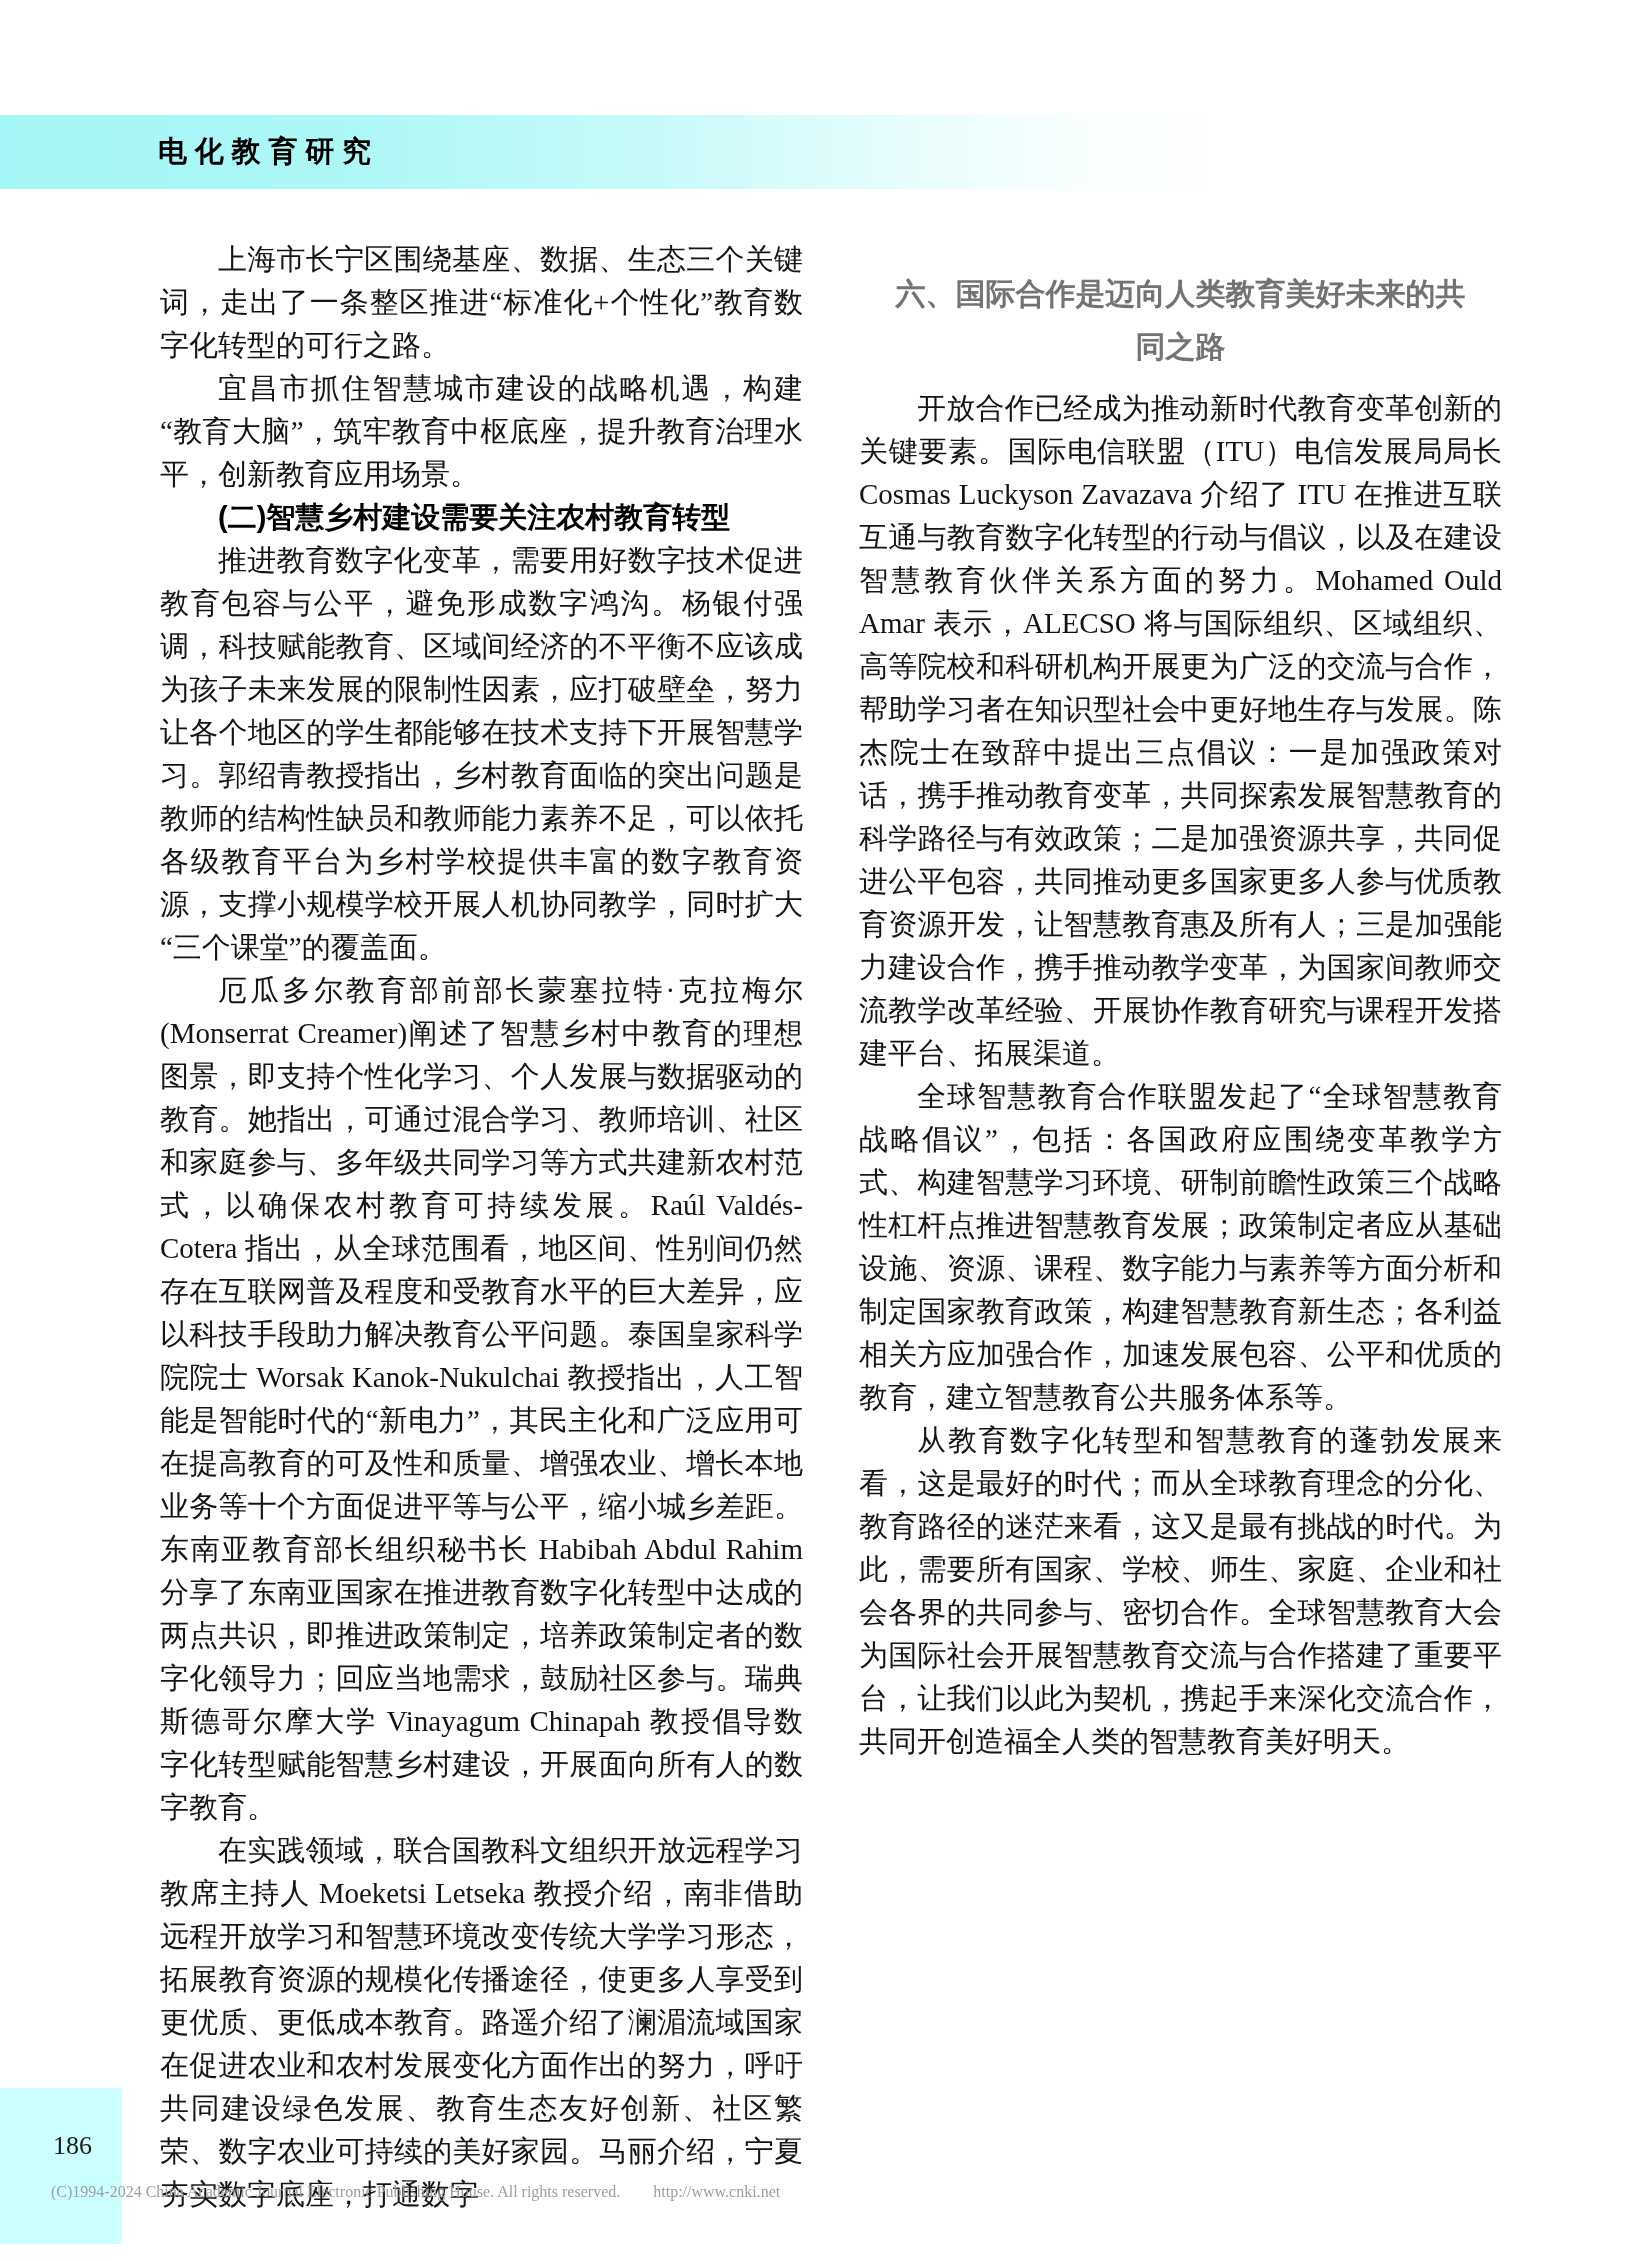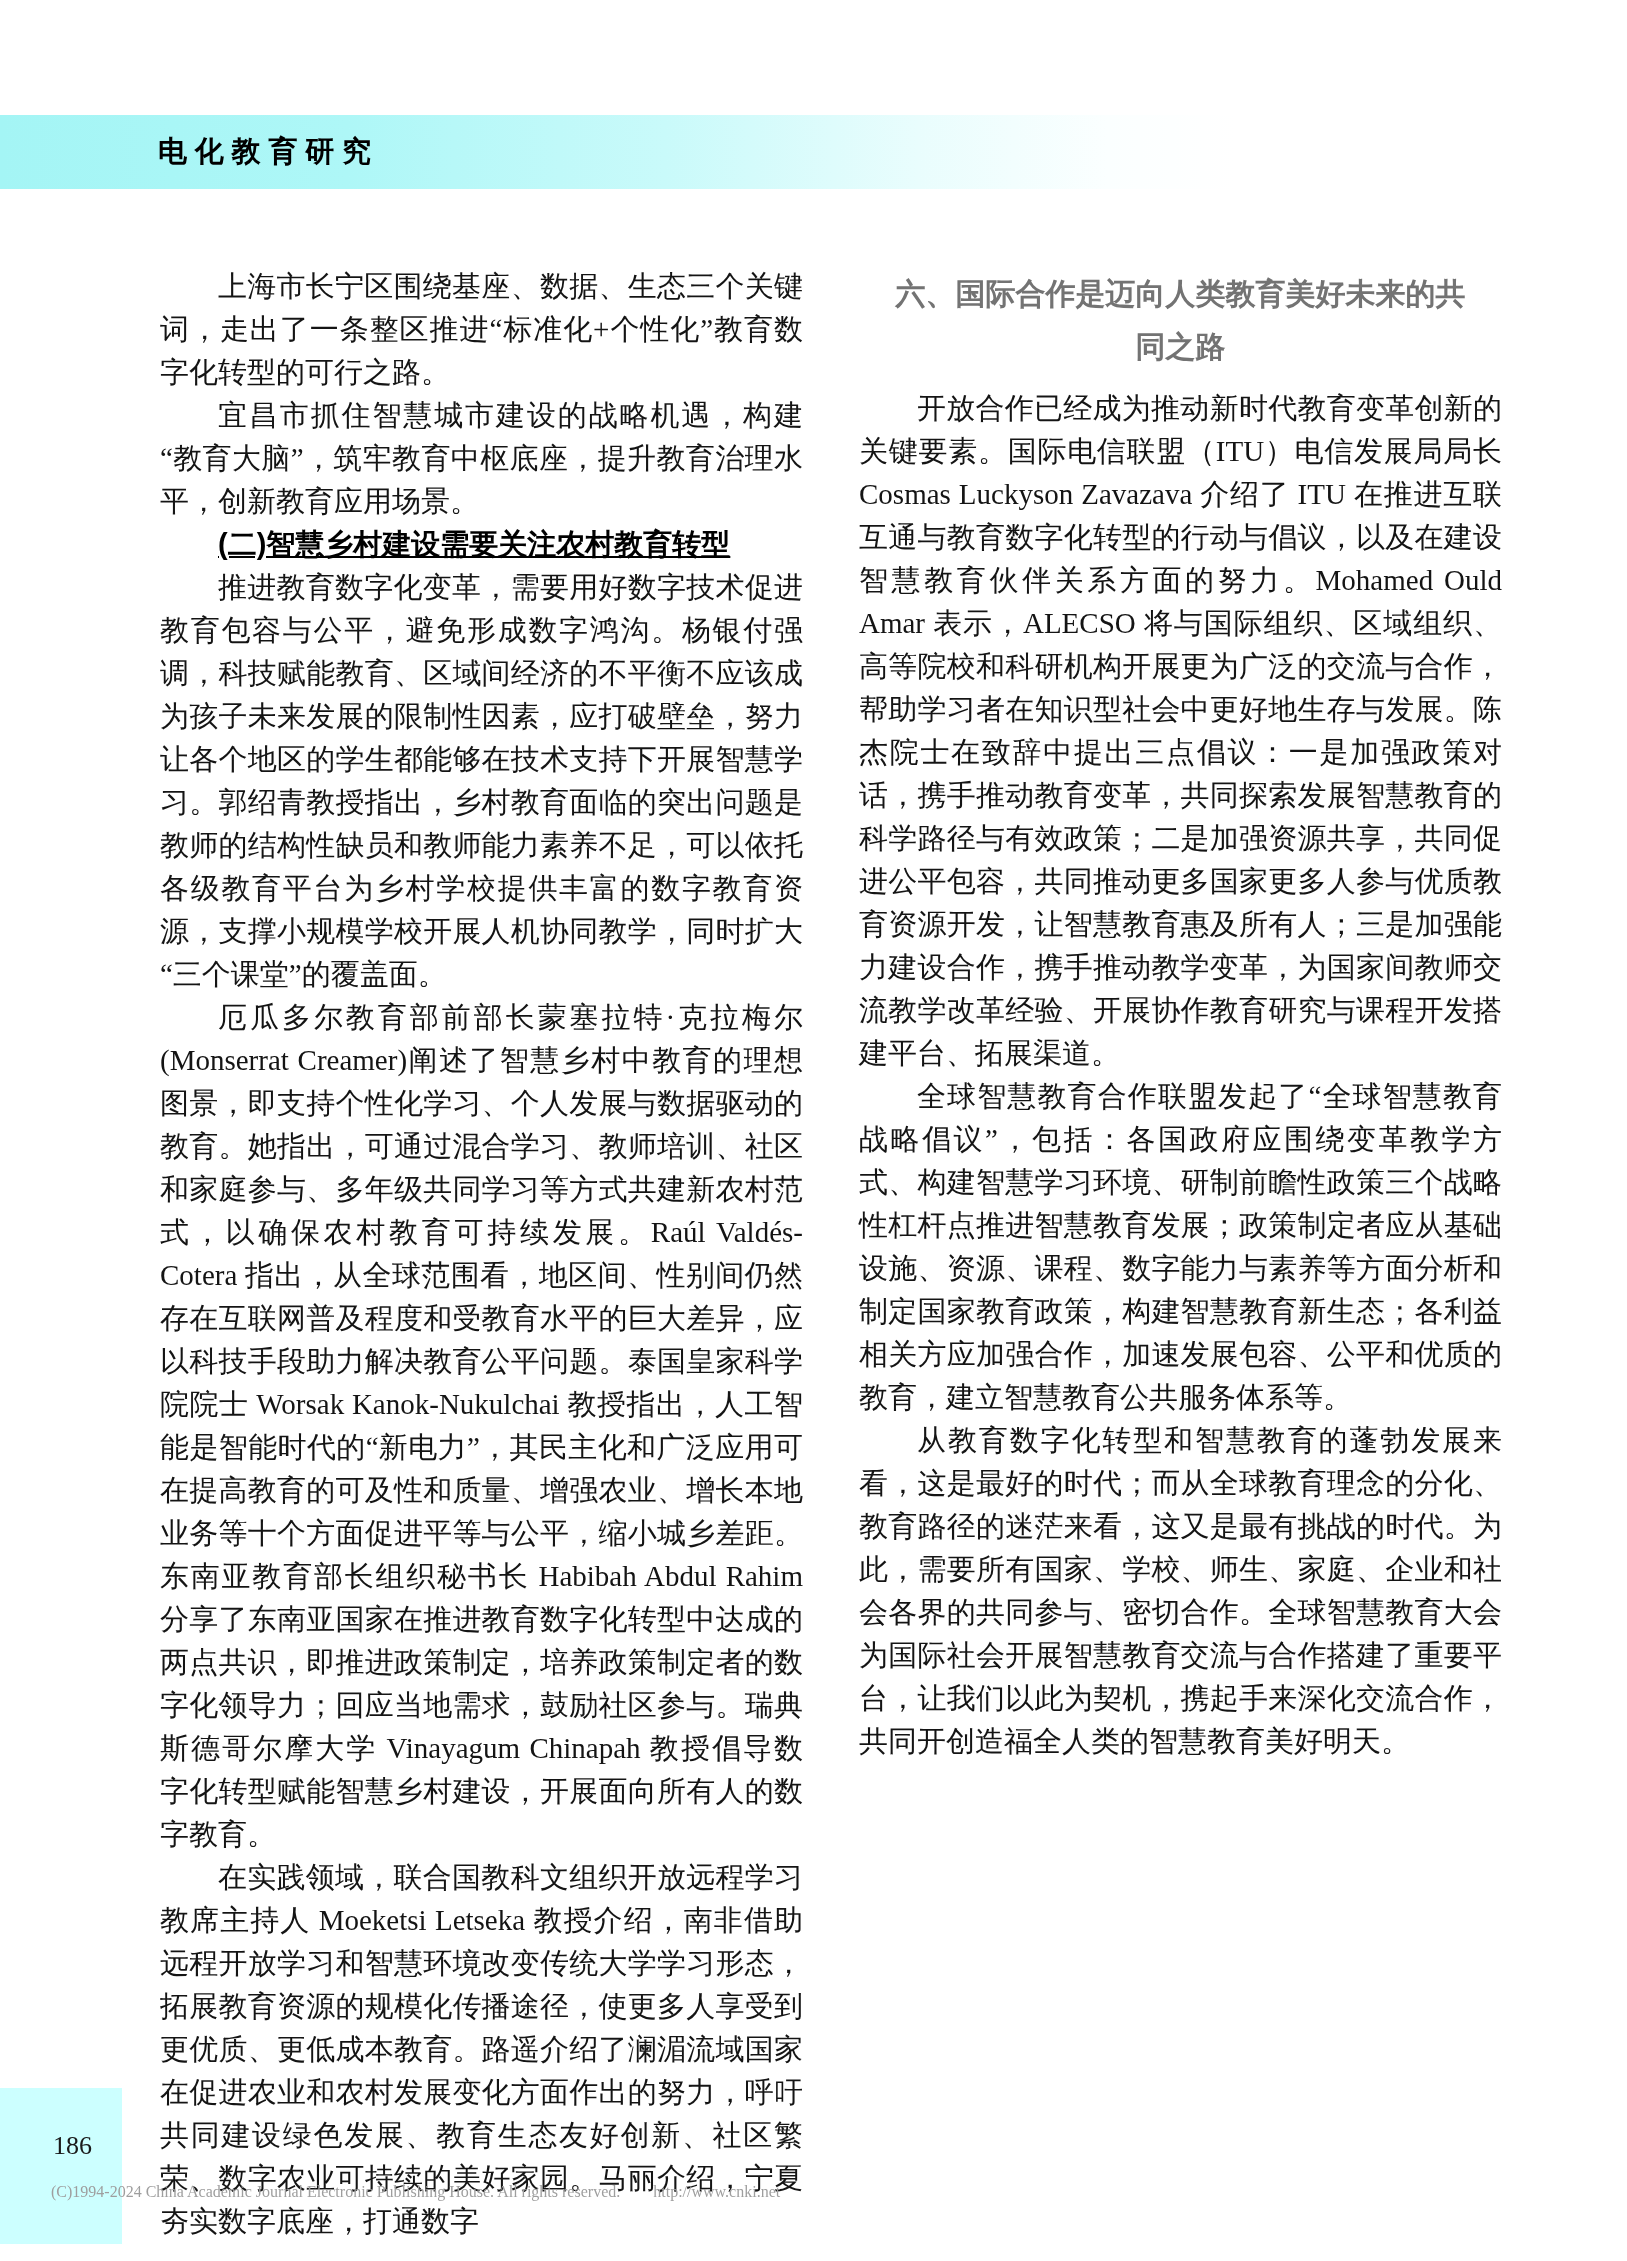--- a/index.html
+++ b/index.html
@@ -35,29 +35,28 @@
   
   .col {
     position: absolute;
     top: 238px;
     width: 643px;
     font-size: 29px;
     line-height: 43px;
     text-align: justify;
     text-justify: inter-ideograph;
   }
-  .col-left  { left: 160px; margin-top: 27px; }
+  .col-left  { left: 160px; }
   .col-right { left: 859px; }
   .col p { margin: 0; text-indent: 2em; }
   .col p.cont { text-indent: 0; }
   .h-sub {
     font-family: "Liberation Sans", "DejaVu Sans", sans-serif;
     font-weight: bold;
     color: #000000;
-    text-decoration: underline;
   }
   .h-section {
     font-family: "Liberation Sans", "DejaVu Sans", sans-serif;
     font-weight: bold;
     color: #737373;
     text-align: center;
     text-indent: 0 !important;
     font-size: 30px;
     line-height: 53px;
     margin: 29px 27px 13.6px 27px !important;

